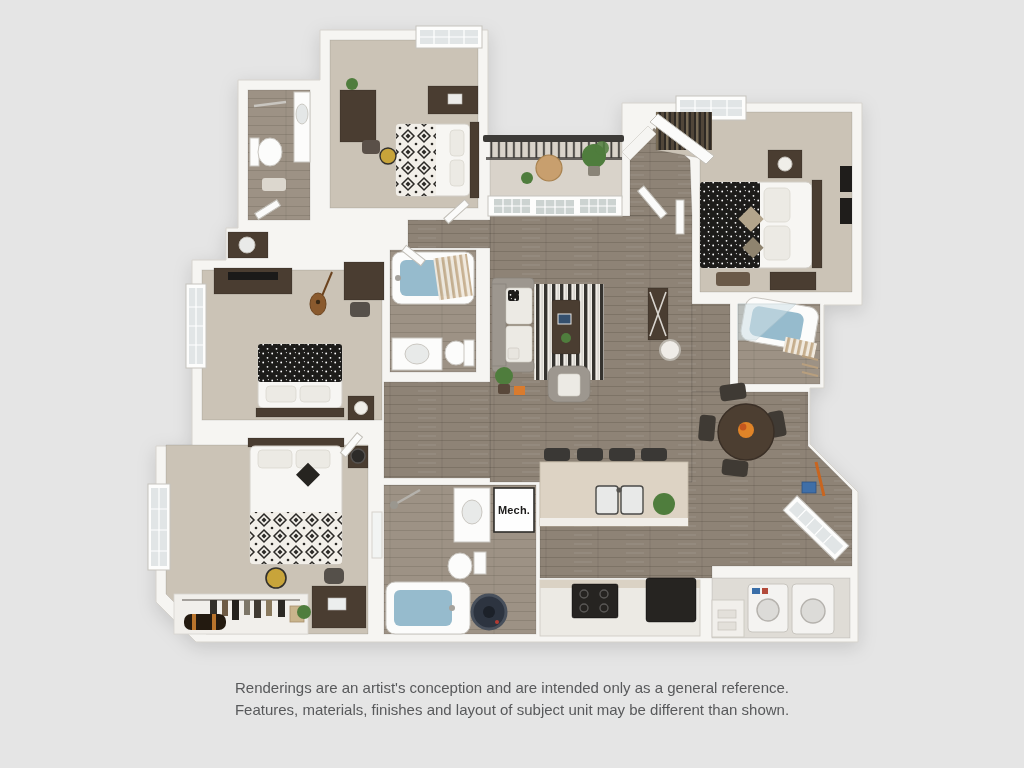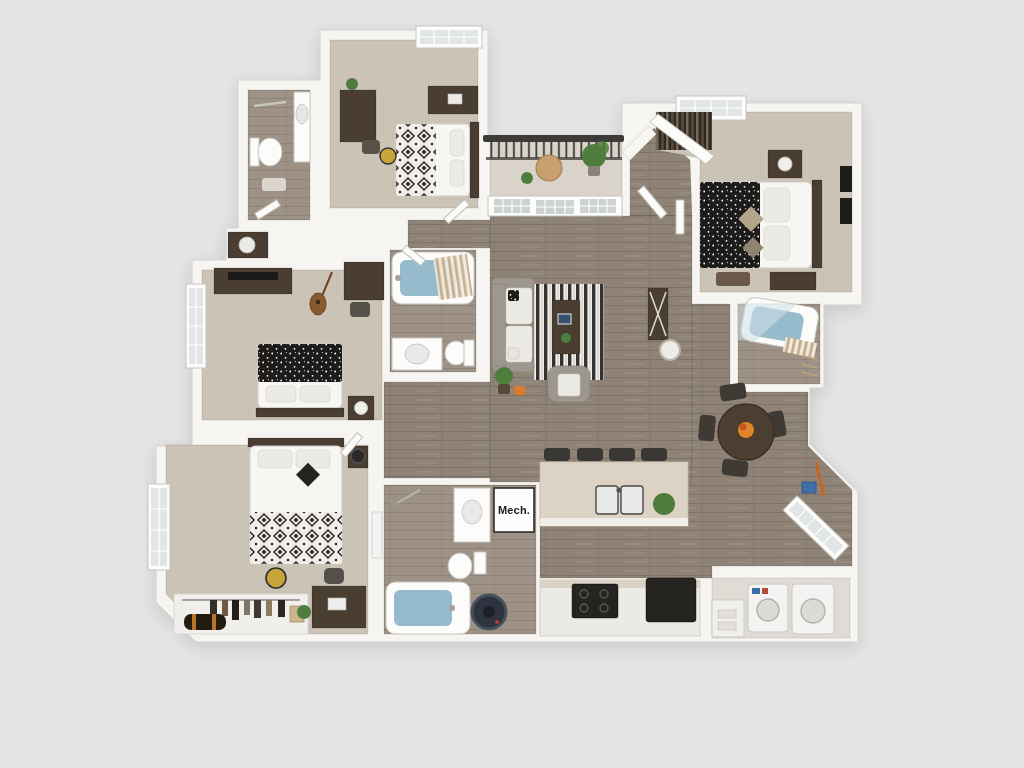--- a/index.html
+++ b/index.html
@@ -404,13 +404,17 @@
       <rect x="752" y="588" width="8" height="6" fill="#3a6ea8"></rect>
       <rect x="762" y="588" width="6" height="6" fill="#b34a3a"></rect>
     </g>
     <g>
       <rect x="792" y="584" width="42" height="50" rx="4" fill="#f4f3f1" stroke="#c9c6c0" stroke-width="1"></rect>
       <circle cx="813" cy="611" r="12" fill="#dcdbd8" stroke="#b5b2ad" stroke-width="1.4"></circle>
     </g>
   </g>
 </svg>
 
+<div class="disclaimer">
+  <p>Renderings are an artist's conception and are intended only as a general reference.</p>
+  <p>Features, materials, finishes and layout of subject unit may be different than shown.</p>
 </div>
+</div>
 
 </body></html>

